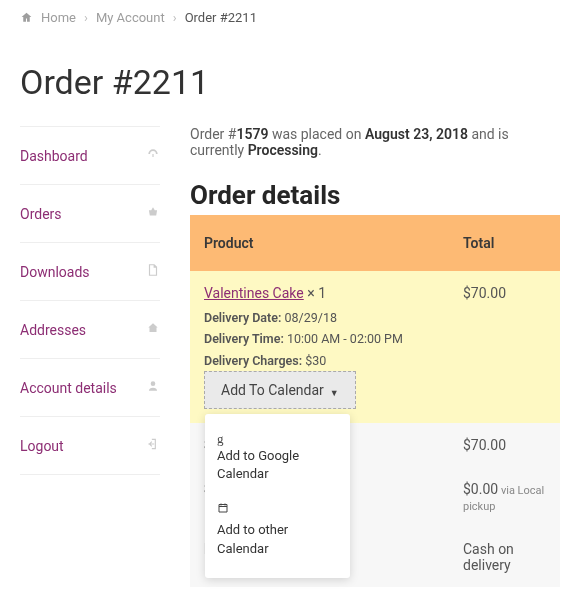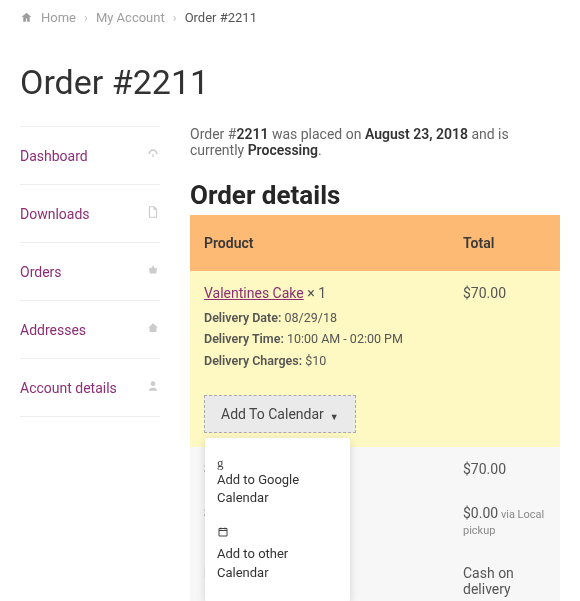--- a/index.html
+++ b/index.html
@@ -82,21 +82,21 @@
   }
   table.order tbody td { background: #fef9c3; }
   table.order tfoot td { background: #f7f7f7; }
   table.order tfoot tr td:first-child { font-weight: 600; color: #393939; }
   .product-name { color: #8d2e74; }
   .meta { font-size: 12.5px; color: #555; margin-top: 6px; line-height: 1.7; }
   .meta b { font-weight: 600; text-align: right; }
   .via { font-size: 11px; color: #888; }
 
   .calendar-btn {
-    margin-top: 24px;
+    margin-top: 0;
     display: inline-flex;
     align-items: flex-end;
     gap: 6px;
     background: #eaeaea;
     border: 1px dashed #aaa;
     padding: 10px 16px;
     font-size: 14px;
     color: #444;
     cursor: pointer;
     position: relative;
@@ -148,67 +148,73 @@
 
   <div class="layout">
     <nav class="side">
       <a href="#">
         <span>Dashboard</span>
         <span class="sicon"><svg viewBox="0 0 24 24">
               <path d="M12 4a8 8 0 00-8 8h3a5 5 0 1110 0h3a8 8 0 00-8-8zM11 12h2v5h-2z"></path>
             </svg></span>
       </a>
       <a href="#">
+        <span>Orders</span>
+        <span class="sicon"><svg viewBox="0 0 24 24">
+              <path d="M5 9h14l-1.5 9h-11zM9 9l3-5 3 5"></path>
+            </svg></span>
+      </a>
+      <a href="#">
         <span>Downloads</span>
         <span class="sicon"><svg viewBox="0 0 24 24">
               <path d="M6 3h8l4 4v14H6zM14 3v4h4" fill="none" stroke="#ccc" stroke-width="2"></path>
             </svg></span>
       </a>
       <a href="#">
-        <span>Orders</span>
-        <span class="sicon"><svg viewBox="0 0 24 24">
-              <path d="M5 9h14l-1.5 9h-11zM9 9l3-5 3 5"></path>
-            </svg></span>
-      </a>
-      <a href="#">
         <span>Addresses</span>
         <span class="sicon"><svg viewBox="0 0 24 24">
               <path d="M12 4l8 7h-2v8H6v-8H4z"></path>
             </svg></span>
       </a>
       <a href="#">
         <span>Account details</span>
         <span class="sicon"><svg viewBox="0 0 24 24">
               <path d="M12 12a4 4 0 100-8 4 4 0 000 8zm-7 8c0-3 3-5 7-5s7 2 7 5"></path>
+            </svg></span>
+      </a>
+      <a href="#">
+        <span>Logout</span>
+        <span class="sicon"><svg viewBox="0 0 24 24">
+              <path d="M10 4h6v16h-6M4 12h10M10 8l-4 4 4 4" fill="none" stroke="#ccc" stroke-width="2"></path>
             </svg></span>
       </a>
     </nav>
 
     <div class="main">
       <p class="summary">
-        <span>Order #</span><strong>2211</strong><span> was placed on </span><strong>August 23, 2018</strong><span> and is currently </span><strong>Processing</strong><span>.</span>
+        <span>Order #</span><strong>1579</strong><span> was placed on </span><strong>August 23, 2018</strong><span> and is currently </span><strong>Processing</strong><span>.</span>
       </p>
 
       <h2 class="order-details">Order details</h2>
 
       <table class="order">
         <thead>
           <tr>
             <th>Product</th>
             <th class="col-total">Total</th>
           </tr>
         </thead>
         <tbody>
           <tr>
             <td>
               <a href="#" class="product-name">Valentines Cake</a><span> × 1</span>
               <div class="meta">
                 <div><b>Delivery Date:</b> <span>08/29/18</span></div>
                 <div><b>Delivery Time:</b> <span>10:00 AM - 02:00 PM</span></div>
-                <div><b>Delivery Charges:</b> <span>$10</span></div>
+                <div><b>Delivery Charges:</b> <span>$30</span></div>
               </div>
 
               <div class="calendar-btn">
                 <span>Add To Calendar</span>
                 <span class="calendar-caret">▼</span>
 
                 <div class="dropdown">
                   <div class="item">
                     <span class="dicon g-glyph">g</span>
                     <span>Add to Google Calendar</span>

